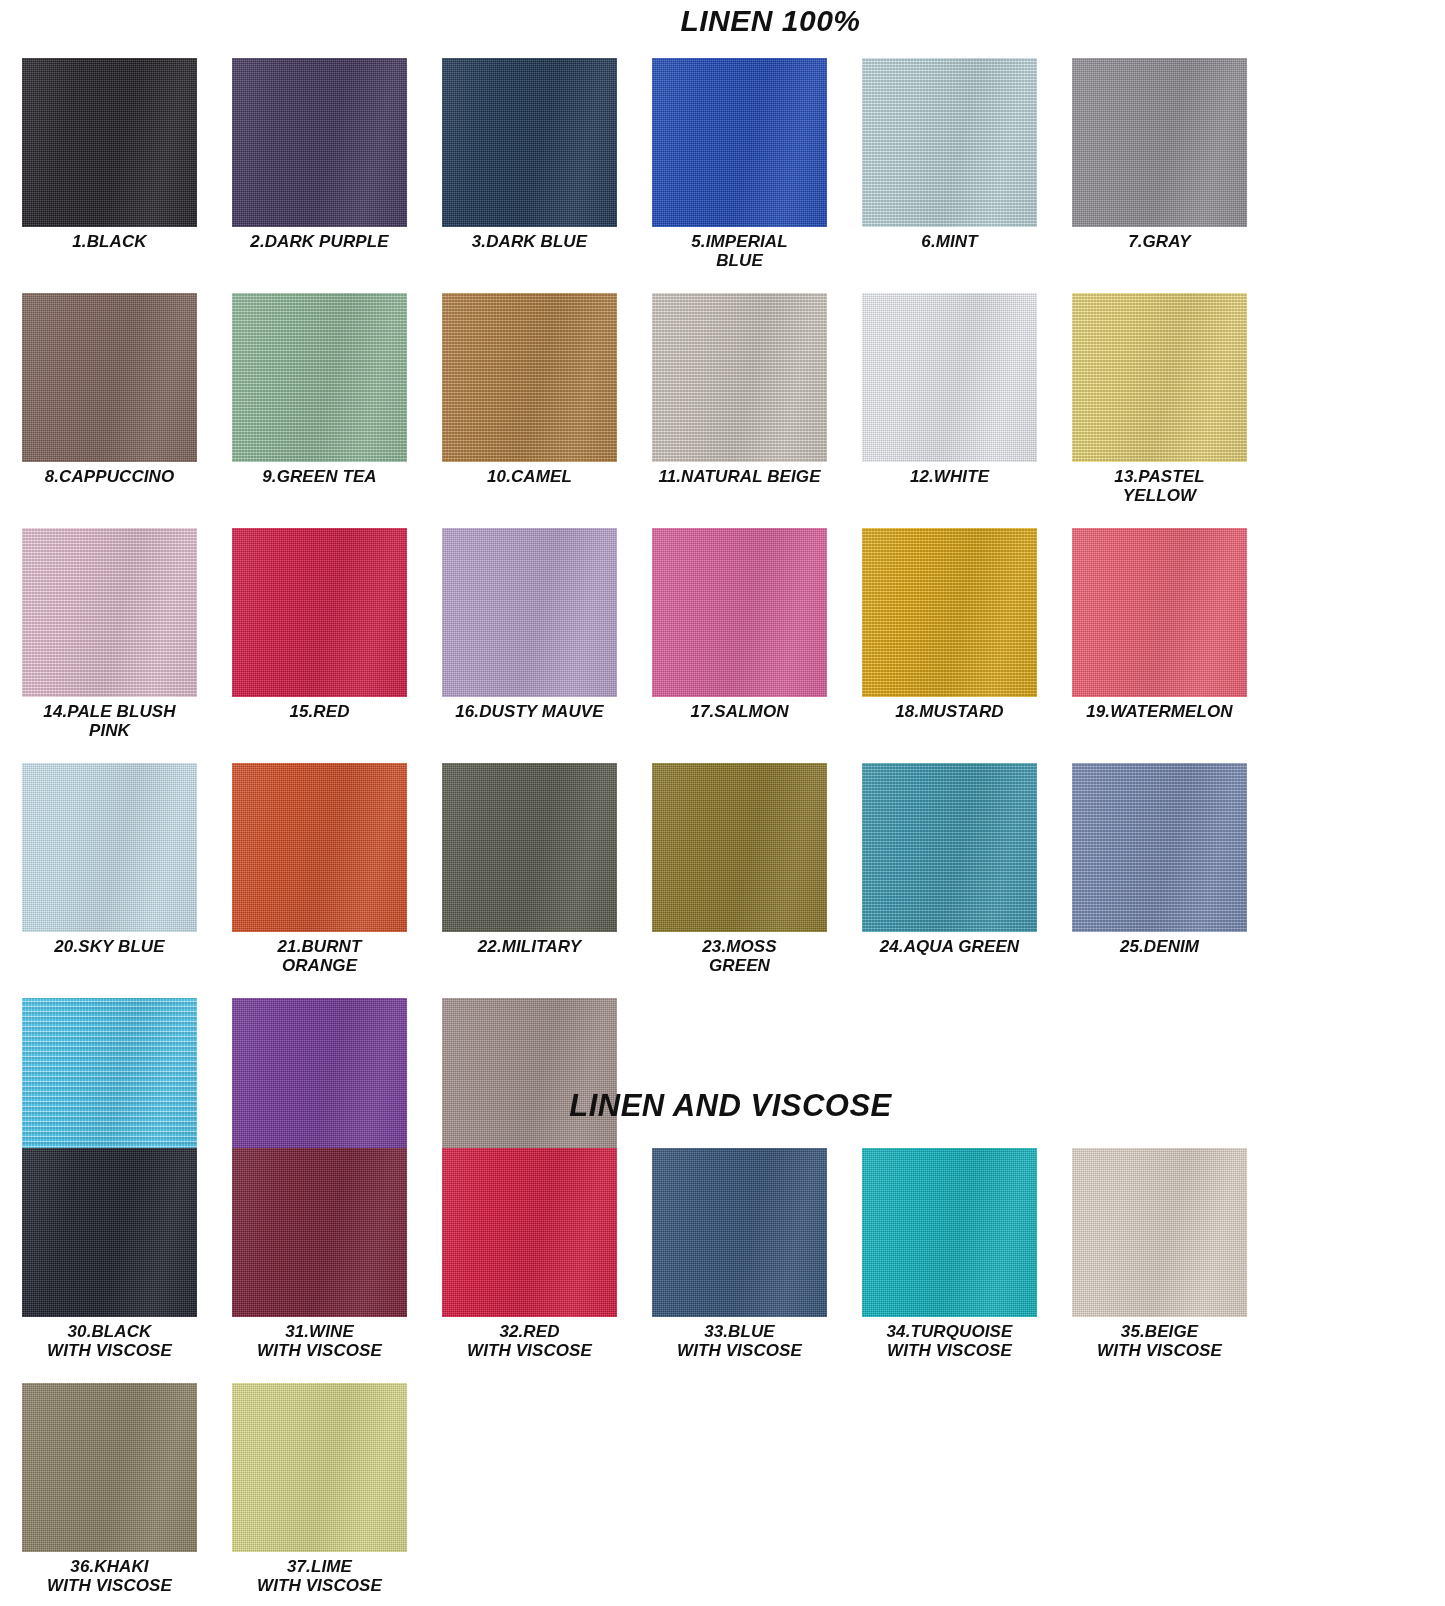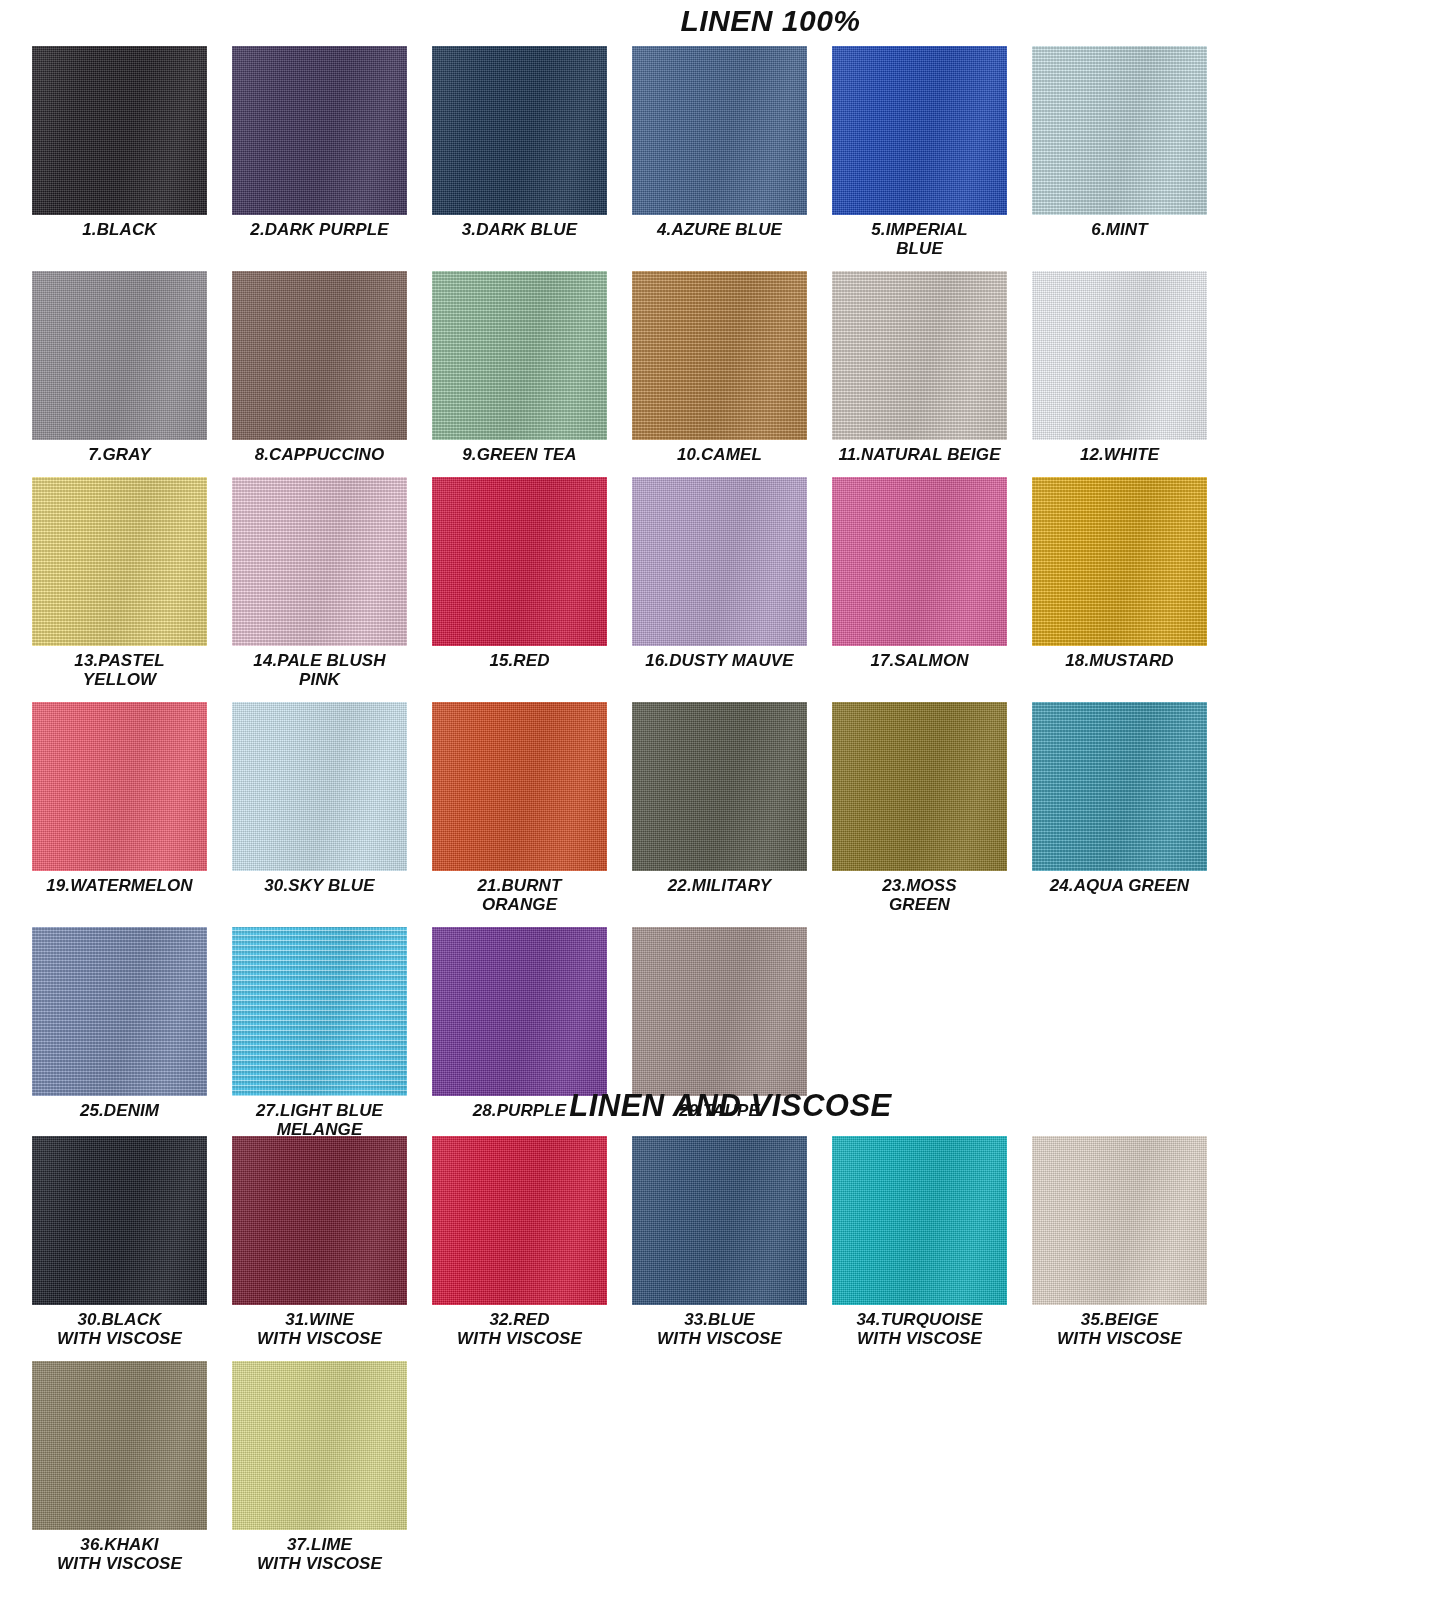--- a/index.html
+++ b/index.html
@@ -44,25 +44,26 @@
   #title-viscose {
     position: absolute;
     left: 8px;
     top: 1090px;
     width: 1445px;
     font-size: 31px;
   }
 
   .grid {
     position: absolute;
-    left: 32px;
+    left: 22px;
     width: 1370px;
     display: flex;
     flex-wrap: wrap;
-    gap: 4px;
+    gap: 14px;
+    margin-top: 12px;
   }
 
   #grid-linen { top: 46px; }
   #grid-viscose { top: 1136px; }
 
   .swatch-cell {
     width: 196px;
     box-sizing: border-box;
     padding-right: 21px;
     margin-bottom: 9px;
@@ -188,27 +189,20 @@
         <div class="swatch-label">2.DARK PURPLE</div>
       </div>
       <div class="swatch-cell">
         <div class="swatch" style="background-color: rgb(22, 48, 79);">
           <div class="weave"></div>
           <div class="sheen"></div>
         </div>
         <div class="swatch-label">3.DARK BLUE</div>
       </div>
       <div class="swatch-cell">
-        <div class="swatch" style="background-color: rgb(65, 97, 143);">
-          <div class="weave"></div>
-          <div class="sheen"></div>
-        </div>
-        <div class="swatch-label">4.AZURE BLUE</div>
-      </div>
-      <div class="swatch-cell">
         <div class="swatch" style="background-color: rgb(24, 68, 184);">
           <div class="weave"></div>
           <div class="sheen"></div>
         </div>
         <div class="swatch-label">5.IMPERIAL
 BLUE</div>
       </div>
       <div class="swatch-cell">
         <div class="swatch coarse" style="background-color: rgb(203, 229, 234);">
           <div class="weave"></div>
@@ -307,21 +301,21 @@
           <div class="weave"></div>
           <div class="sheen"></div>
         </div>
         <div class="swatch-label">19.WATERMELON</div>
       </div>
       <div class="swatch-cell">
         <div class="swatch" style="background-color: rgb(205, 230, 242);">
           <div class="weave"></div>
           <div class="sheen"></div>
         </div>
-        <div class="swatch-label">30.SKY BLUE</div>
+        <div class="swatch-label">20.SKY BLUE</div>
       </div>
       <div class="swatch-cell">
         <div class="swatch" style="background-color: rgb(212, 73, 31);">
           <div class="weave"></div>
           <div class="sheen"></div>
         </div>
         <div class="swatch-label">21.BURNT
 ORANGE</div>
       </div>
       <div class="swatch-cell">

